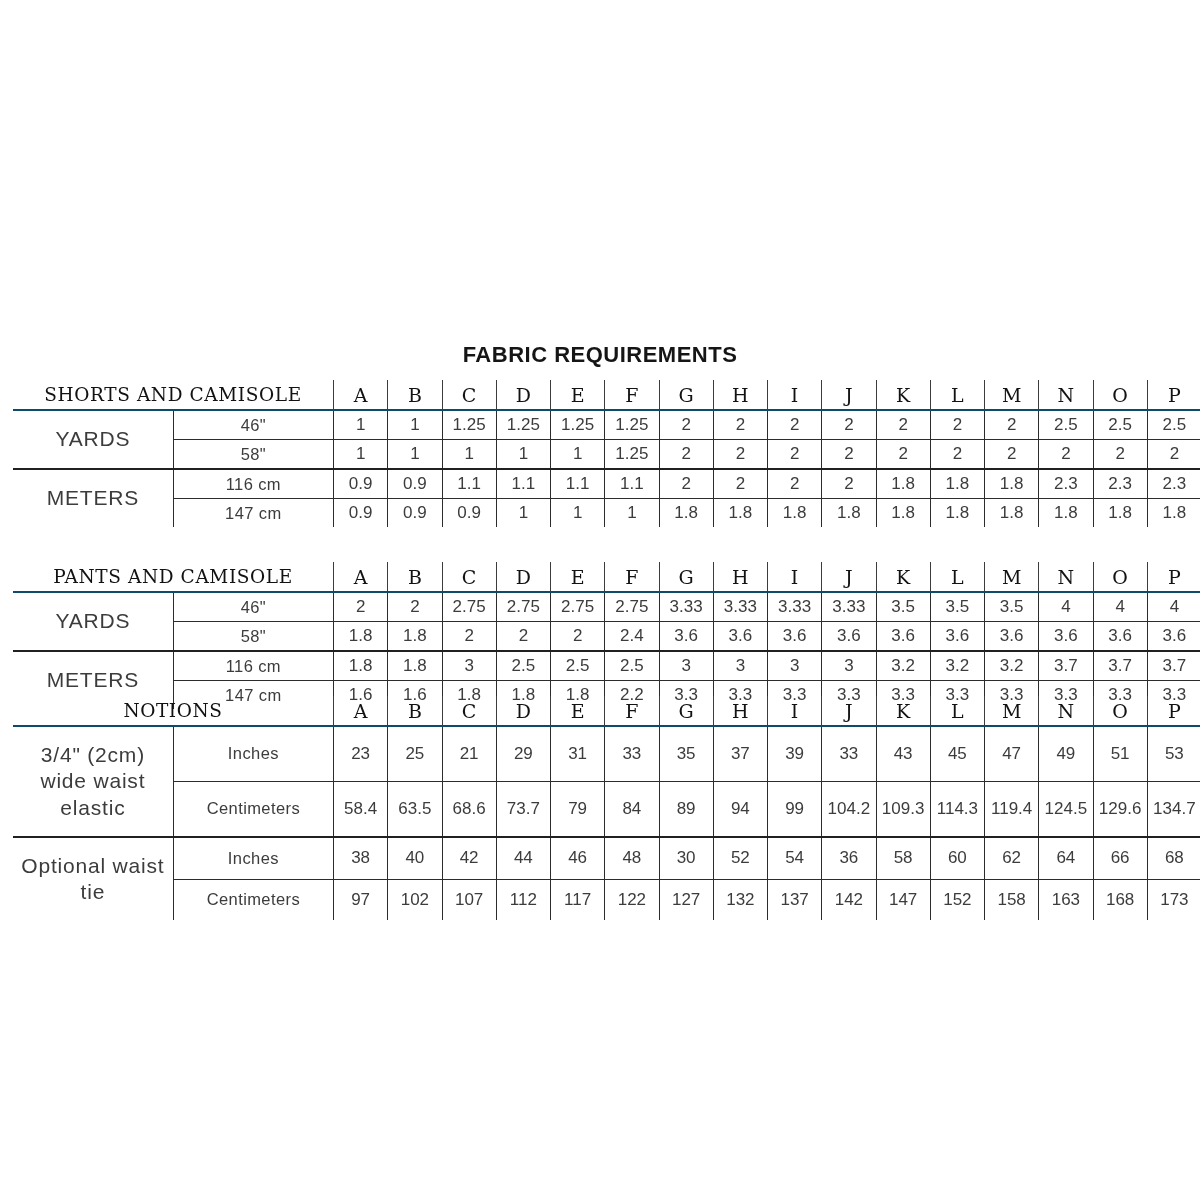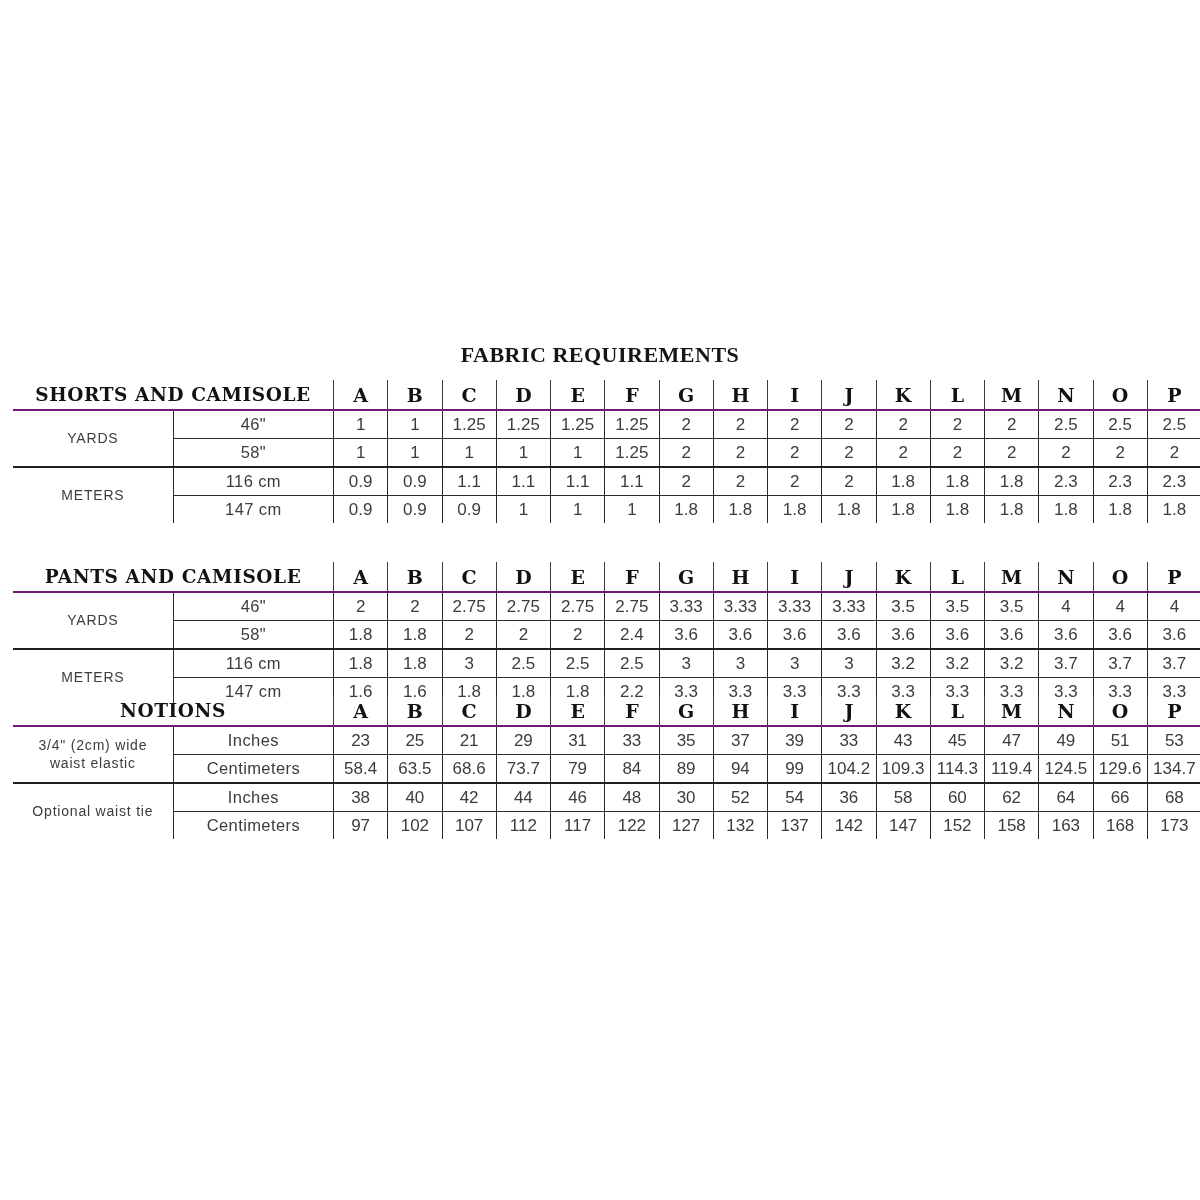--- a/index.html
+++ b/index.html
@@ -14,21 +14,21 @@
     background: #ffffff;
     overflow: hidden;
     font-family: "Liberation Sans", sans-serif;
   }
   .doc-title {
     position: absolute;
     top: 342px;
     left: 0;
     width: 1200px;
     text-align: center;
-    font-family: Liberation Serif, serif;
+    font-family: Liberation Sans, sans-serif;
     font-weight: 700;
     font-size: 22px;
     letter-spacing: 0.5px;
     color: #151515;
   }
   .tblwrap { position: absolute; left: 13px; width: 1172px; }
   .tblwrap.t1 { top: 380px; }
   .tblwrap.t2 { top: 562px; }
   .tblwrap.t3 { top: 696px; }
 
@@ -40,46 +40,46 @@
   table.ftable th, table.ftable td {
     padding: 0;
     margin: 0;
     vertical-align: middle;
     text-align: center;
     overflow: hidden;
   }
   
   table.ftable thead th {
     height: 29px;
-    border-bottom: 2px solid #701a75;
+    border-bottom: 2px solid #0c4a6e;
     font-family: "DejaVu Serif", serif;
-    font-weight: 700;
+    font-weight: 400;
     font-size: 19px;
     color: #121212;
   }
   table.ftable thead th.tname {
     width: 320px;
     letter-spacing: 0.6px;
     font-size: 18.5px;
   }
   table.ftable thead th.col {
     width: 53.25px;
     border-left: 1.4px solid #3c3c3c;
   }
   
   table.ftable tbody th, table.ftable tbody td {
     height: 27px;
     font-weight: 400;
     color: #3c3c3c;
   }
   table.ftable tbody th.glabel {
-    font-size: 14px;
+    font-size: 21px;
     letter-spacing: 0.8px;
     line-height: 1.25;
-    padding: 0 6px;
+    padding: 15px 6px;
   }
   table.ftable tbody th.slabel {
     border-left: 1.5px solid #2c2c2c;
     font-size: 16.5px;
     letter-spacing: 0.4px;
   }
   table.ftable tbody td.val {
     border-left: 1.5px solid #2c2c2c;
     font-size: 17px;
   }

